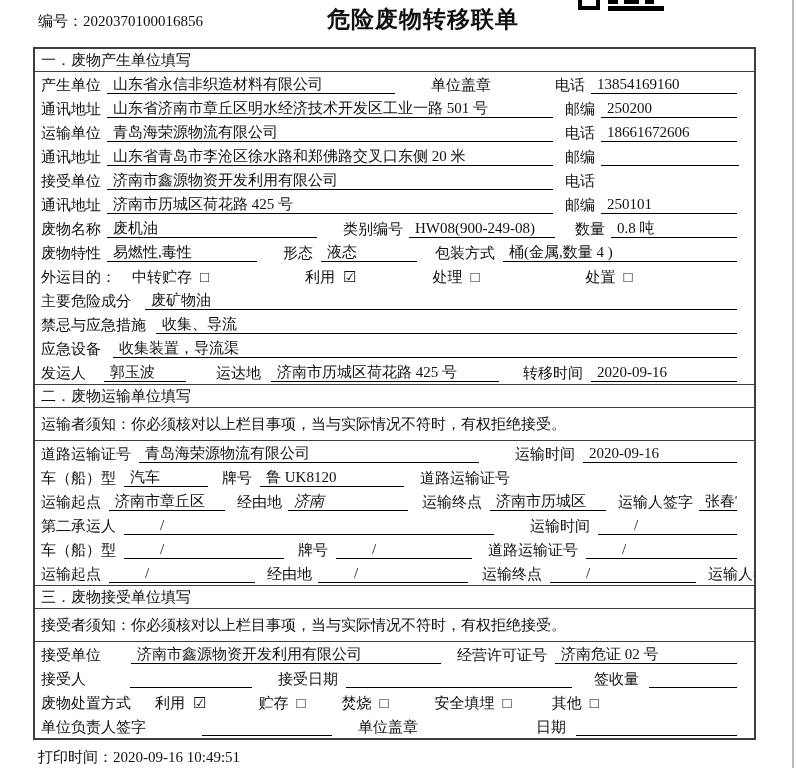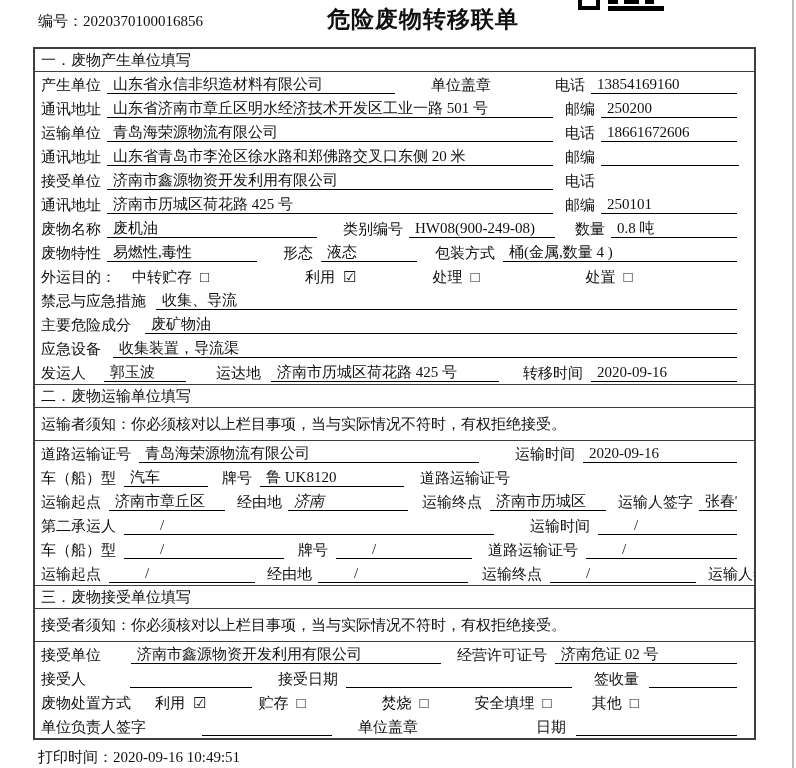--- a/index.html
+++ b/index.html
@@ -127,27 +127,27 @@
       <span class="box">□</span>
       <span class="lb" style="margin-left:96px;">利用</span>
       <span class="box">☑</span>
       <span class="lb" style="margin-left:76px;">处理</span>
       <span class="box">□</span>
       <span class="lb" style="margin-left:106px;">处置</span>
       <span class="box">□</span>
     </div>
 
     <div class="row">
+      <span class="lb">主要危险成分</span>
+      <span class="u grow" style="margin-left:14px;">废矿物油</span>
+    </div>
+
+    <div class="row">
       <span class="lb">禁忌与应急措施</span>
       <span class="u grow" style="margin-left:10px;">收集、导流</span>
-    </div>
-
-    <div class="row">
-      <span class="lb">主要危险成分</span>
-      <span class="u grow" style="margin-left:14px;">废矿物油</span>
     </div>
 
     <div class="row">
       <span class="lb">应急设备</span>
       <span class="u grow" style="margin-left:12px;">收集装置，导流渠</span>
     </div>
 
     <div class="row">
       <span class="lb">发运人</span>
       <span class="u" style="width:72px;margin-left:18px;">郭玉波</span>
@@ -235,21 +235,21 @@
       <span class="lb" style="margin-left:22px;">签收量</span>
       <span class="u grow" style="margin-left:10px;"></span>
     </div>
 
     <div class="row">
       <span class="lb">废物处置方式</span>
       <span class="lb" style="margin-left:24px;">利用</span>
       <span class="box">☑</span>
       <span class="lb" style="margin-left:52px;">贮存</span>
       <span class="box">□</span>
-      <span class="lb" style="margin-left:76px;text-align:right;">焚烧</span>
+      <span class="lb" style="margin-left:36px;text-align:right;">焚烧</span>
       <span class="box">□</span>
       <span class="lb" style="margin-left:46px;">安全填埋</span>
       <span class="box">□</span>
       <span class="lb" style="margin-left:40px;">其他</span>
       <span class="box">□</span>
     </div>
 
     <div class="row">
       <span class="lb">单位负责人签字</span>
       <span class="u" style="width:120px;margin-left:56px;"></span>

